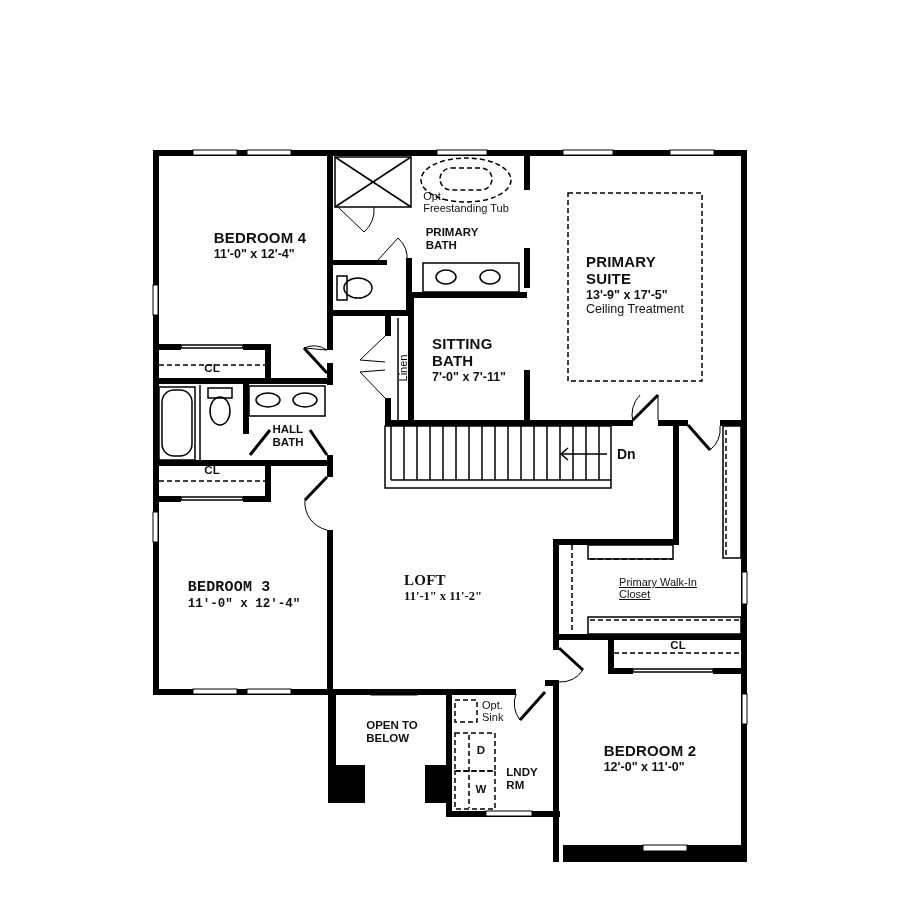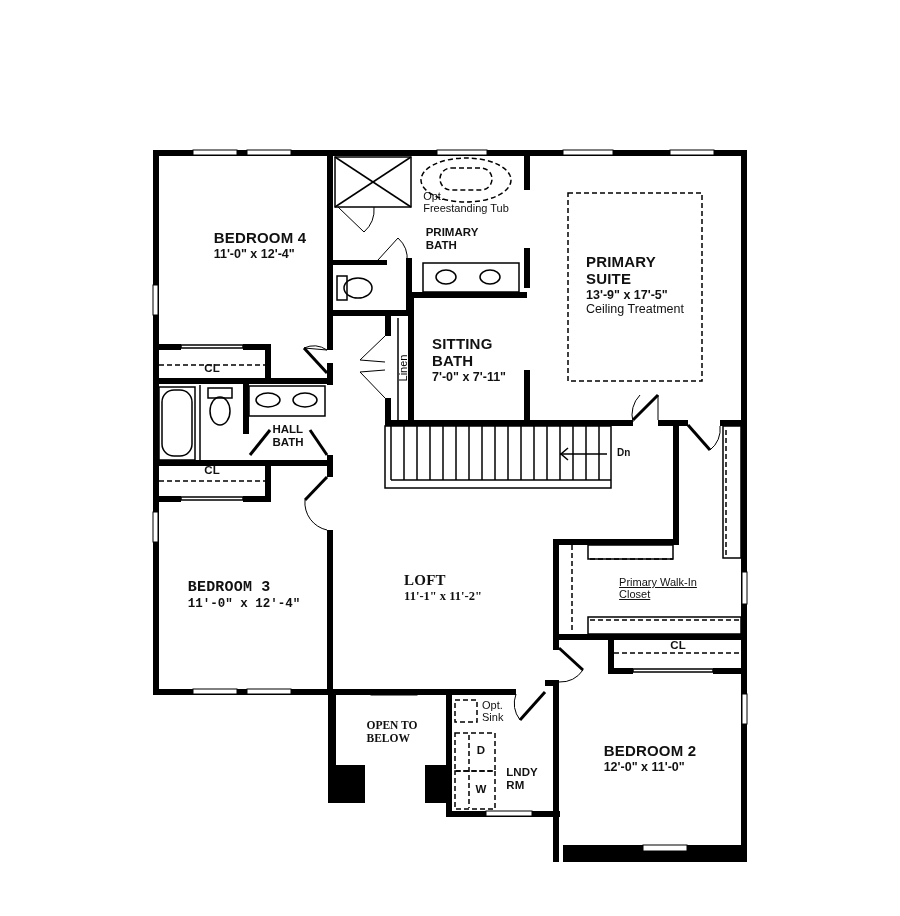--- a/index.html
+++ b/index.html
@@ -266,21 +266,21 @@
 <div class="lbl" style="left:288px; top:423px;">
   <div class="small">HALL</div>
   <div class="small">BATH</div>
 </div>
 
 <div class="lbl" style="left:212px; top:464px;">
   <div class="small">CL</div>
 </div>
 
 <div class="lbl" style="left:617px; top:447px; transform:none;">
-  <div class="small" style="font-size:10px;">Dn</div>
+  <div class="small" style="font-size:14px;">Dn</div>
 </div>
 
 <div class="lbl" style="left:244px; top:580px;font-family:Liberation Mono, monospace;">
   <div class="name">BEDROOM 3</div>
   <div class="dim">11'-0" x 12'-4"</div>
 </div>
 
 <div class="lbl" style="left:443px; top:572px;font-family:Liberation Serif, serif;">
   <div class="name">LOFT</div>
   <div class="dim">11'-1" x 11'-2"</div>
@@ -288,21 +288,21 @@
 
 <div class="lbl" style="left:658px; top:576px;text-decoration:underline;">
   <div class="tiny-n">Primary Walk-In</div>
   <div class="tiny-n">Closet</div>
 </div>
 
 <div class="lbl" style="left:678px; top:639px;">
   <div class="small">CL</div>
 </div>
 
-<div class="lbl" style="left:392px; top:719px;font-family:Liberation Serif, serif;">
+<div class="lbl" style="left:392px; top:719px;">
   <div class="small">OPEN TO</div>
   <div class="small">BELOW</div>
 </div>
 
 <div class="lbl" style="left:482px; top:699px; transform:none;">
   <div class="tiny">Opt.</div>
   <div class="tiny">Sink</div>
 </div>
 
 <div class="lbl" style="left:481px; top:744px;">

